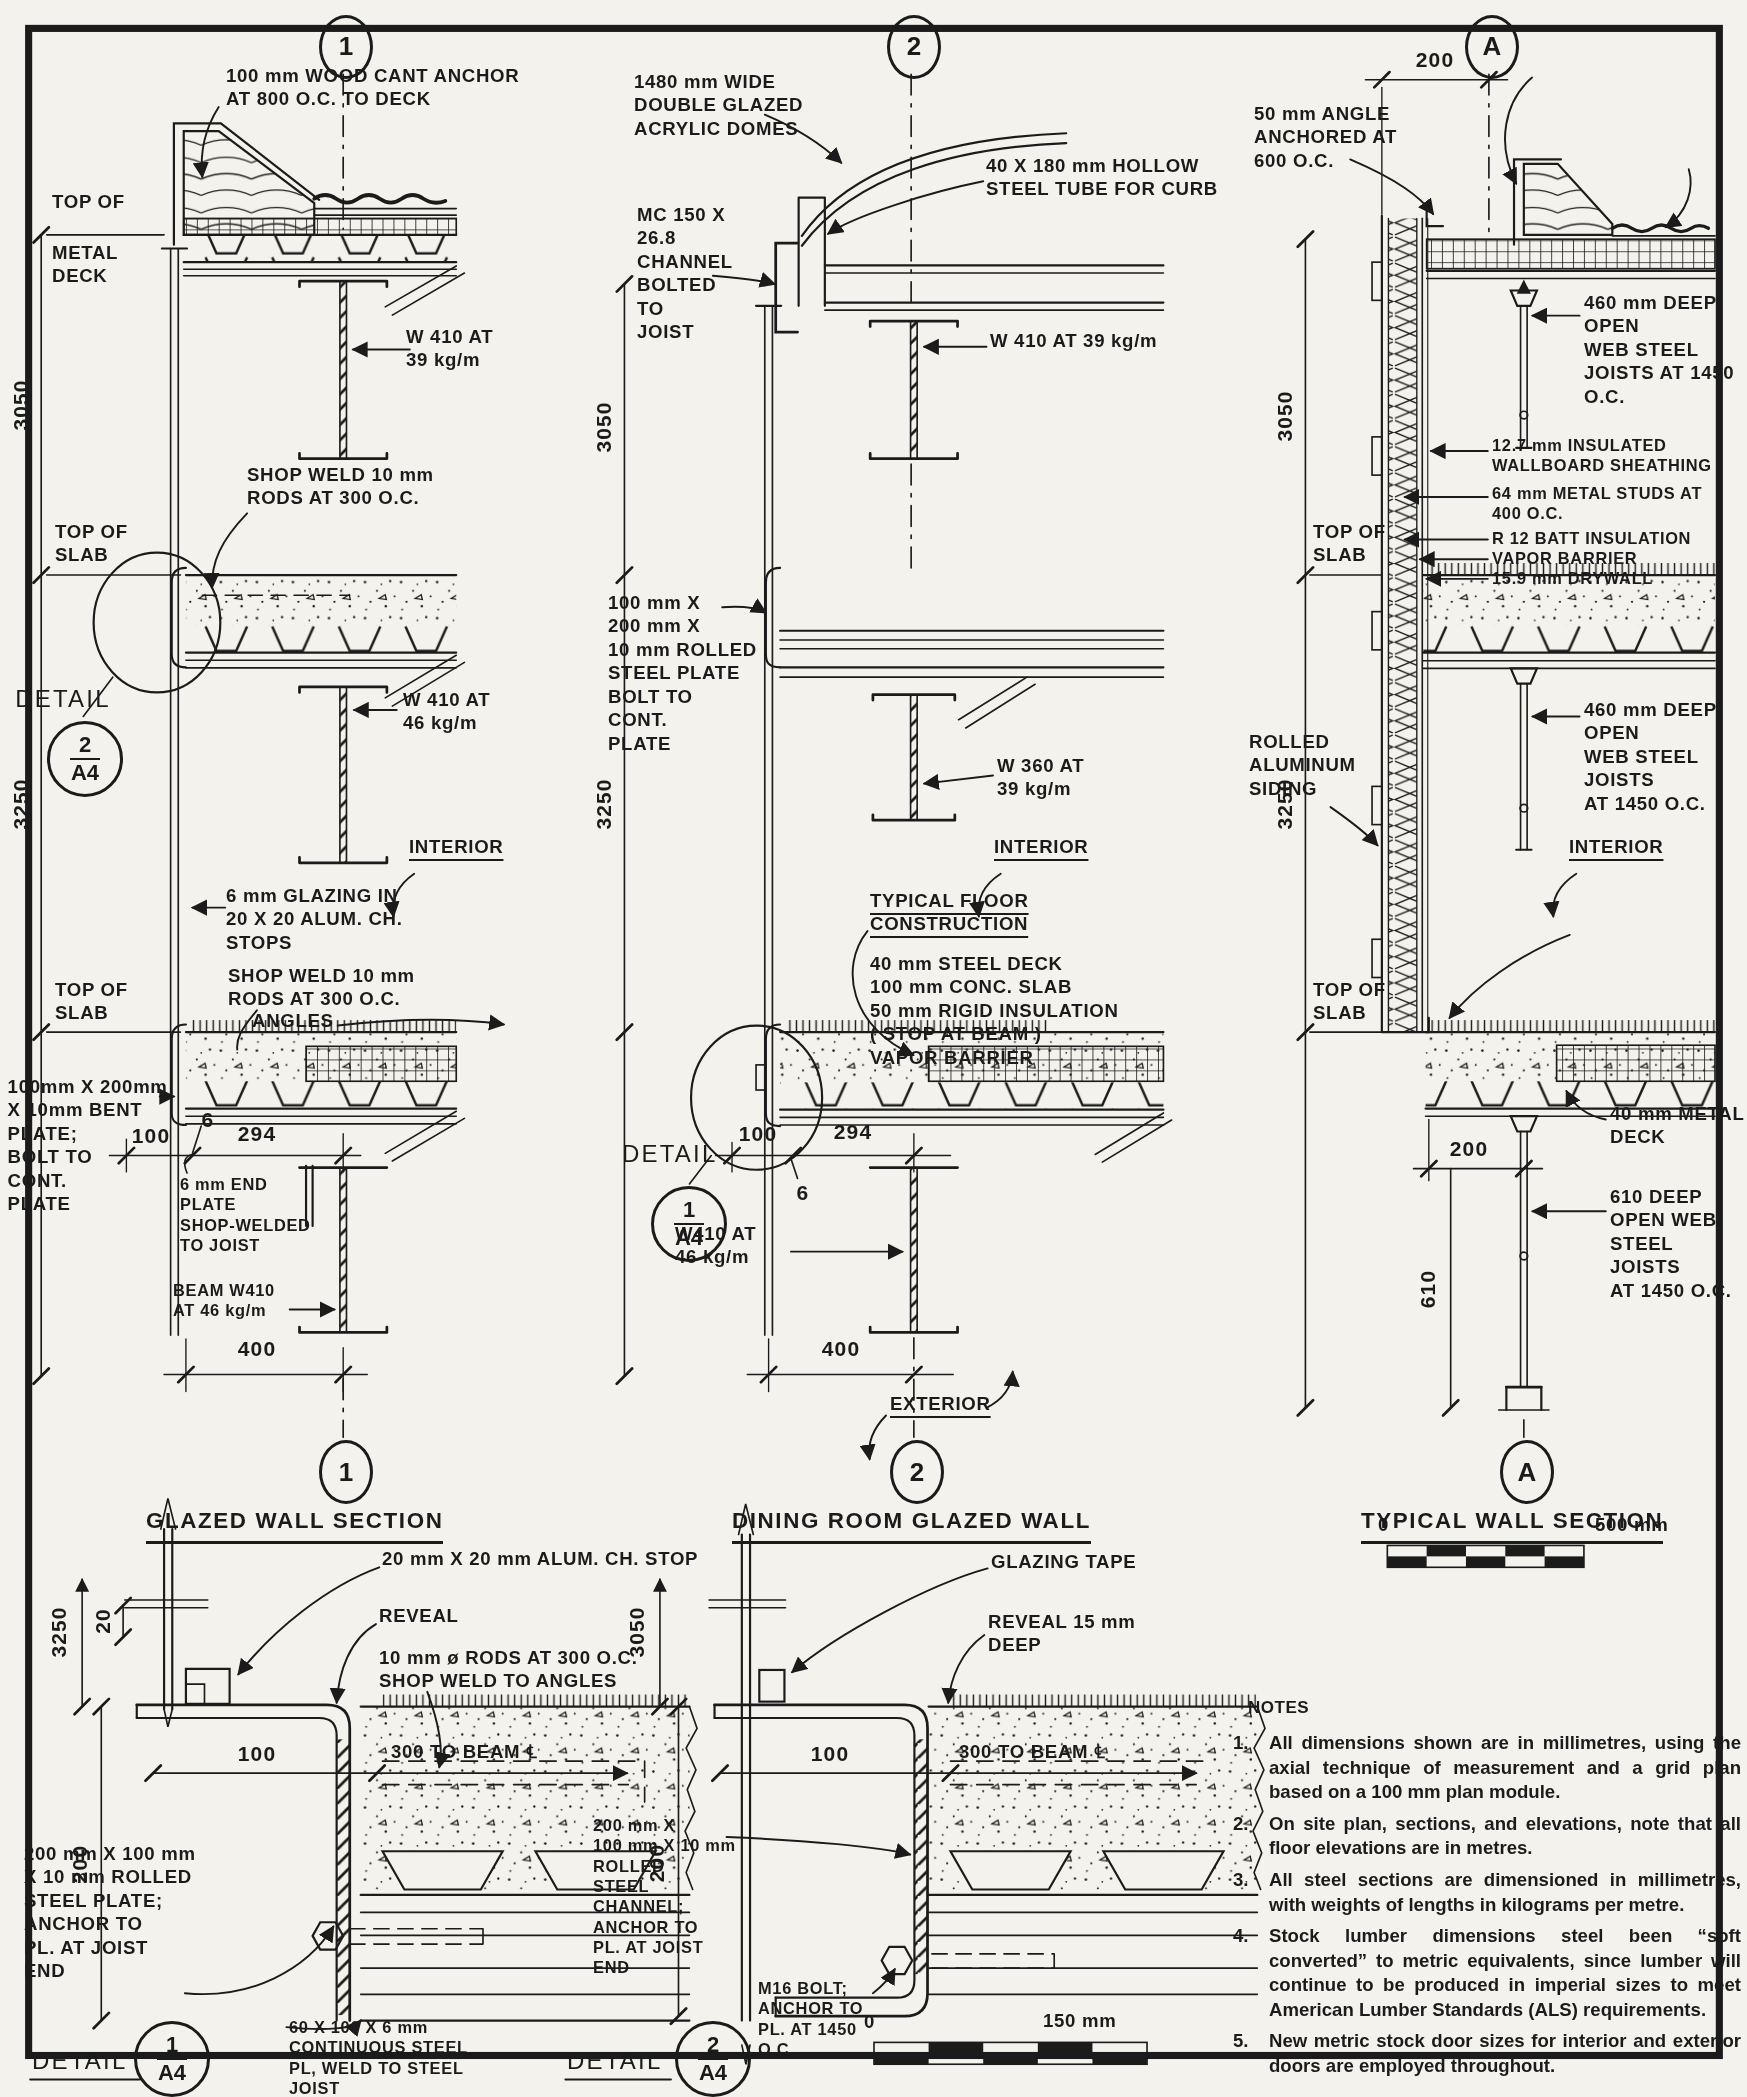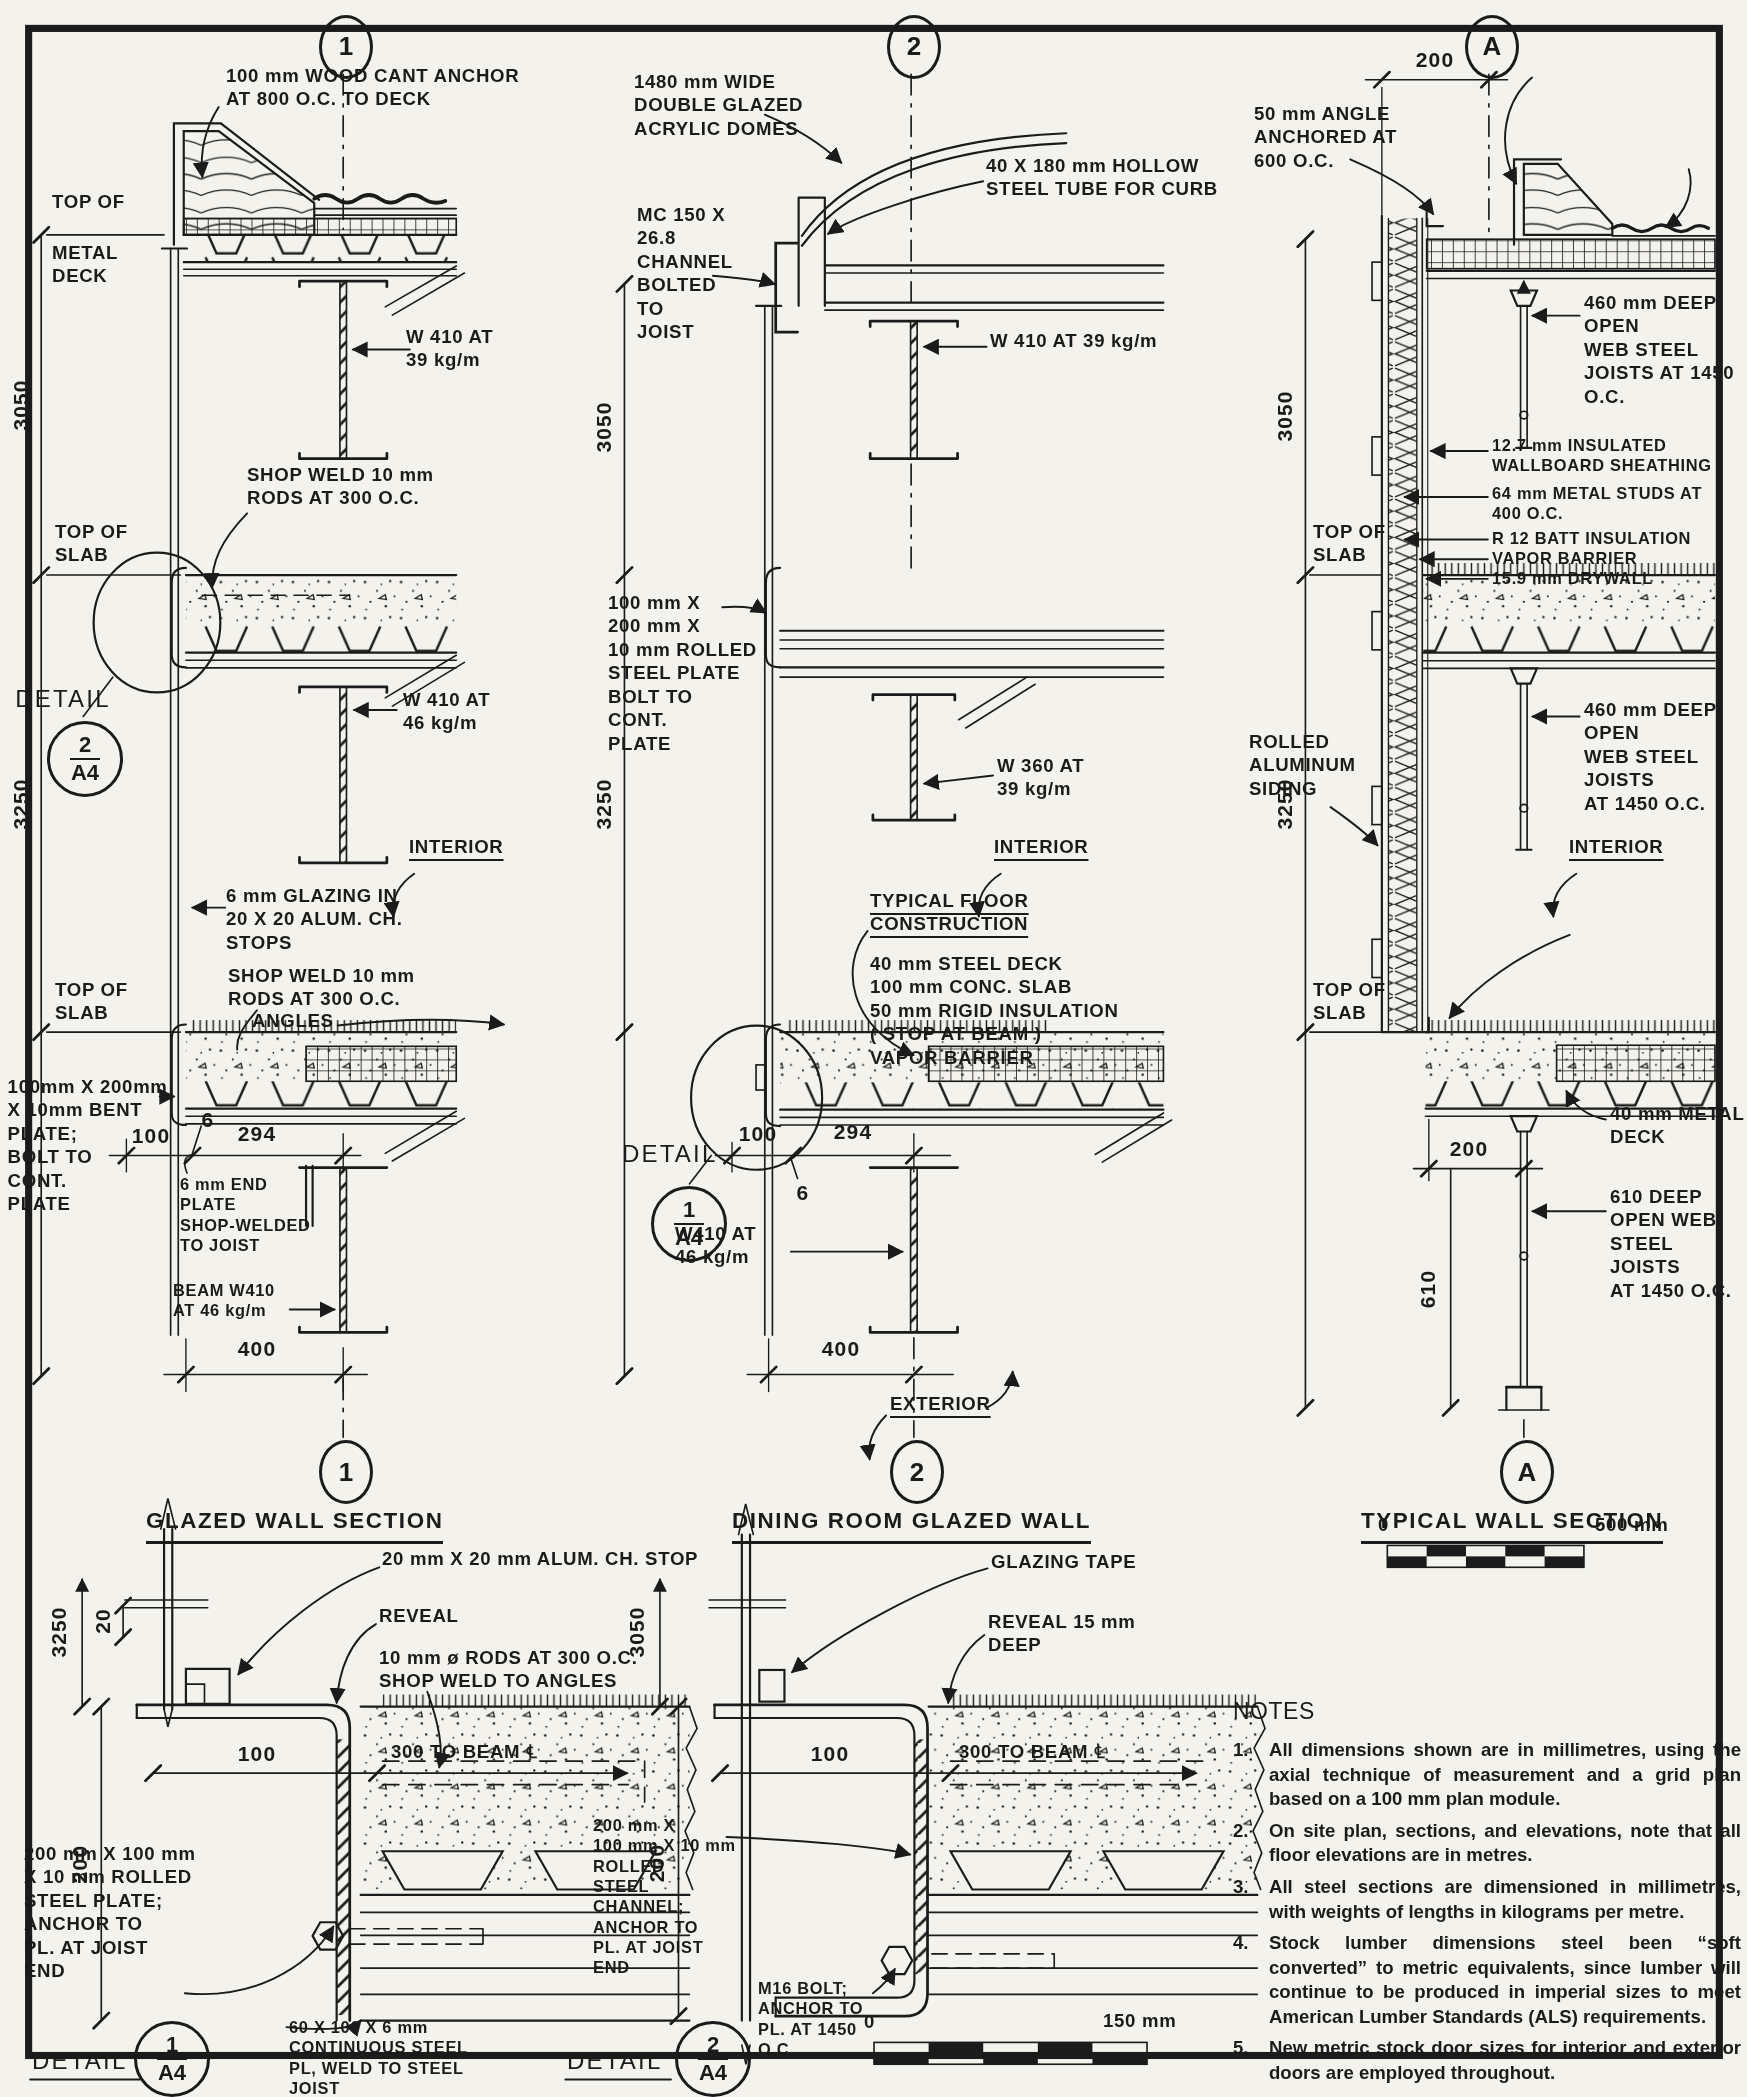--- a/index.html
+++ b/index.html
@@ -18,21 +18,21 @@
          border-bottom:3.3px solid #1b1b1b;padding-bottom:6.6px;white-space:nowrap;}
   .co{position:absolute;width:48px;height:58px;border:3.3px solid #1b1b1b;border-radius:50%;
       display:flex;align-items:center;justify-content:center;font-size:26px;font-weight:700;}
   .dco{position:absolute;width:70px;height:70px;border:3.3px solid #1b1b1b;border-radius:50%;
        display:flex;flex-direction:column;align-items:center;justify-content:center;
        font-size:22px;font-weight:700;line-height:1;}
   .dco .top{border-bottom:2.7px solid #1b1b1b;padding:0 8.7px 2.2px;}
   .dco .bot{padding-top:2.2px;}
   .dword{position:absolute;font-weight:400;font-size:24px;letter-spacing:2.2px;}
   .notes{position:absolute;left:1233px;top:1698px;width:508px;}
-  .notes .nh{font-size:23px;font-weight:400;letter-spacing:0.5px;margin:0 0 13px 0;}
+  .notes .nh{font-size:17px;font-weight:700;letter-spacing:0.5px;margin:0 0 13px 15px;}
   .note{display:flex;font-size:18.6px;font-weight:700;line-height:1.33;margin-bottom:6.6px;}
   .note .n{width:36px;flex:none;}
   .note .t{flex:1;text-align:justify;}
 </style>
 </head>
 <body>
 
 <div id="canvas">
 
 <svg width="1748" height="2097" viewBox="0 0 3200 3840">
@@ -621,21 +621,21 @@
 ANCHOR TO
 PL. AT 1450
 O.C.</div>
 <div class="dword" style="left:567px;top:2047px">DETAIL</div>
 <div class="dco" style="left:675px;top:2021px">
   <span class="top">2</span>
   <span class="bot">A4</span>
 </div>
 
 <div class="lb" style="left:864px;top:2010px">0</div>
-<div class="lb" style="left:1103px;top:2009px">150 mm</div>
+<div class="lb" style="left:1043px;top:2009px">150 mm</div>
 
 <div class="notes">
   <div class="nh">NOTES</div>
   <div class="note">
     <span class="n">1.</span>
     <span class="t">All dimensions shown are in millimetres, using the axial technique of measurement and a grid plan based on a 100 mm plan module.</span>
   </div>
   <div class="note">
     <span class="n">2.</span>
     <span class="t">On site plan, sections, and elevations, note that all floor elevations are in metres.</span>

